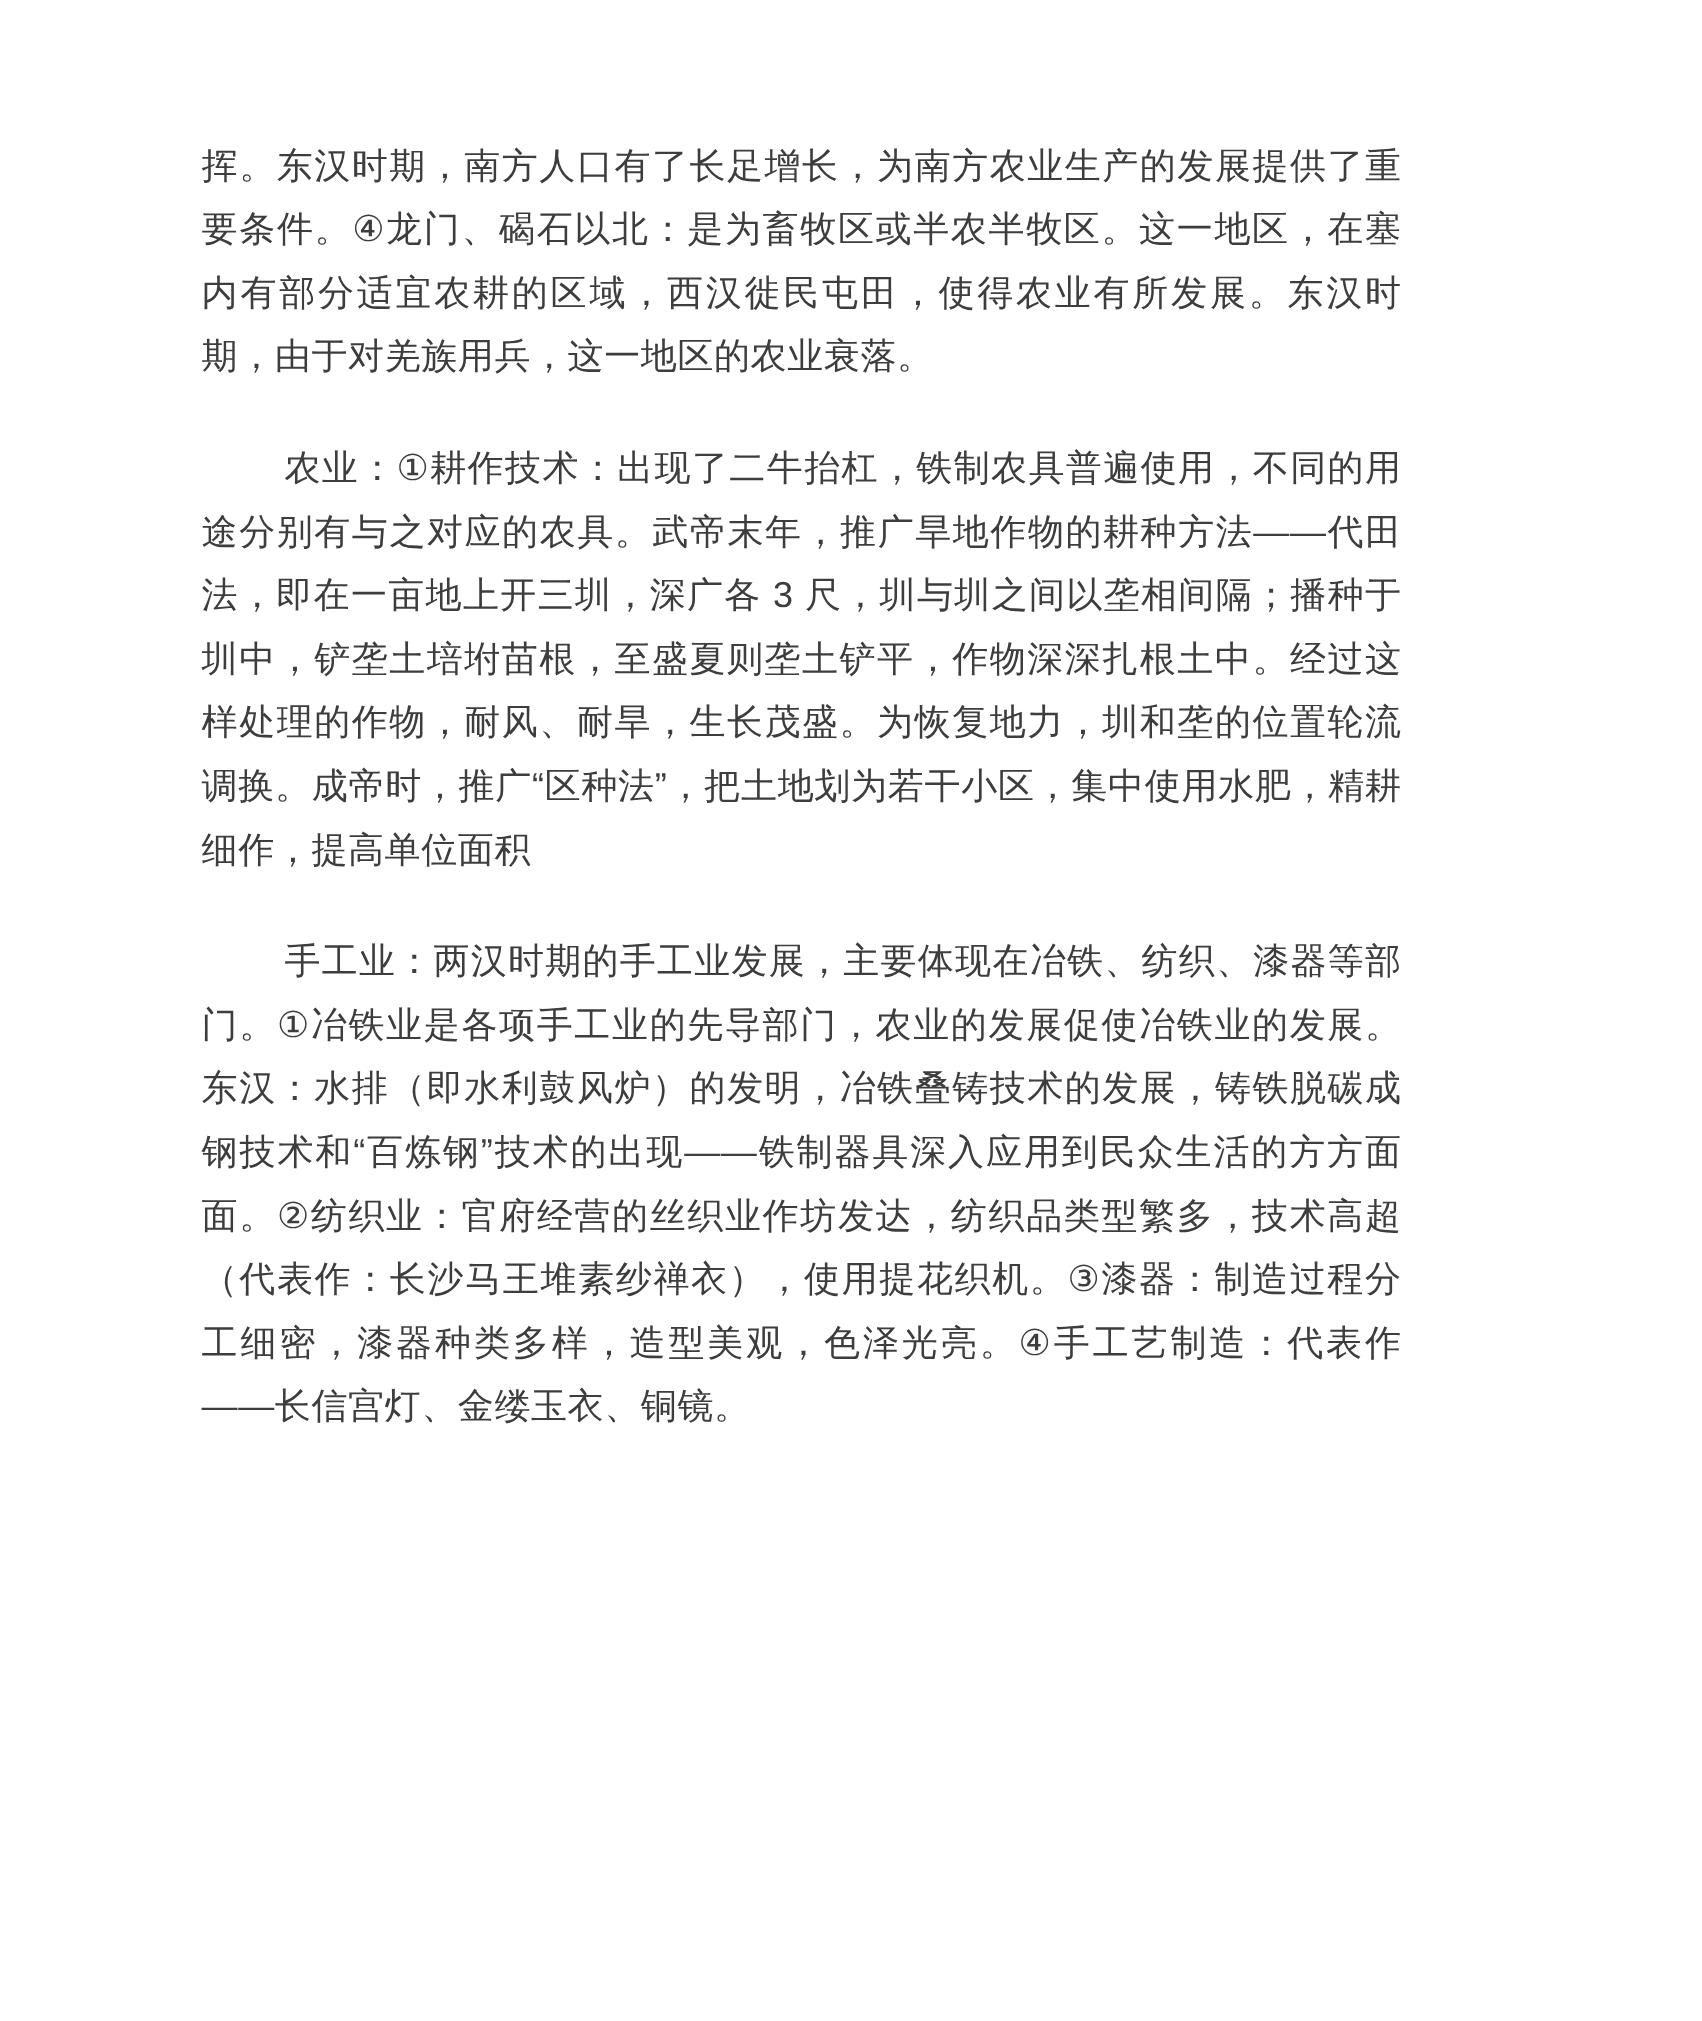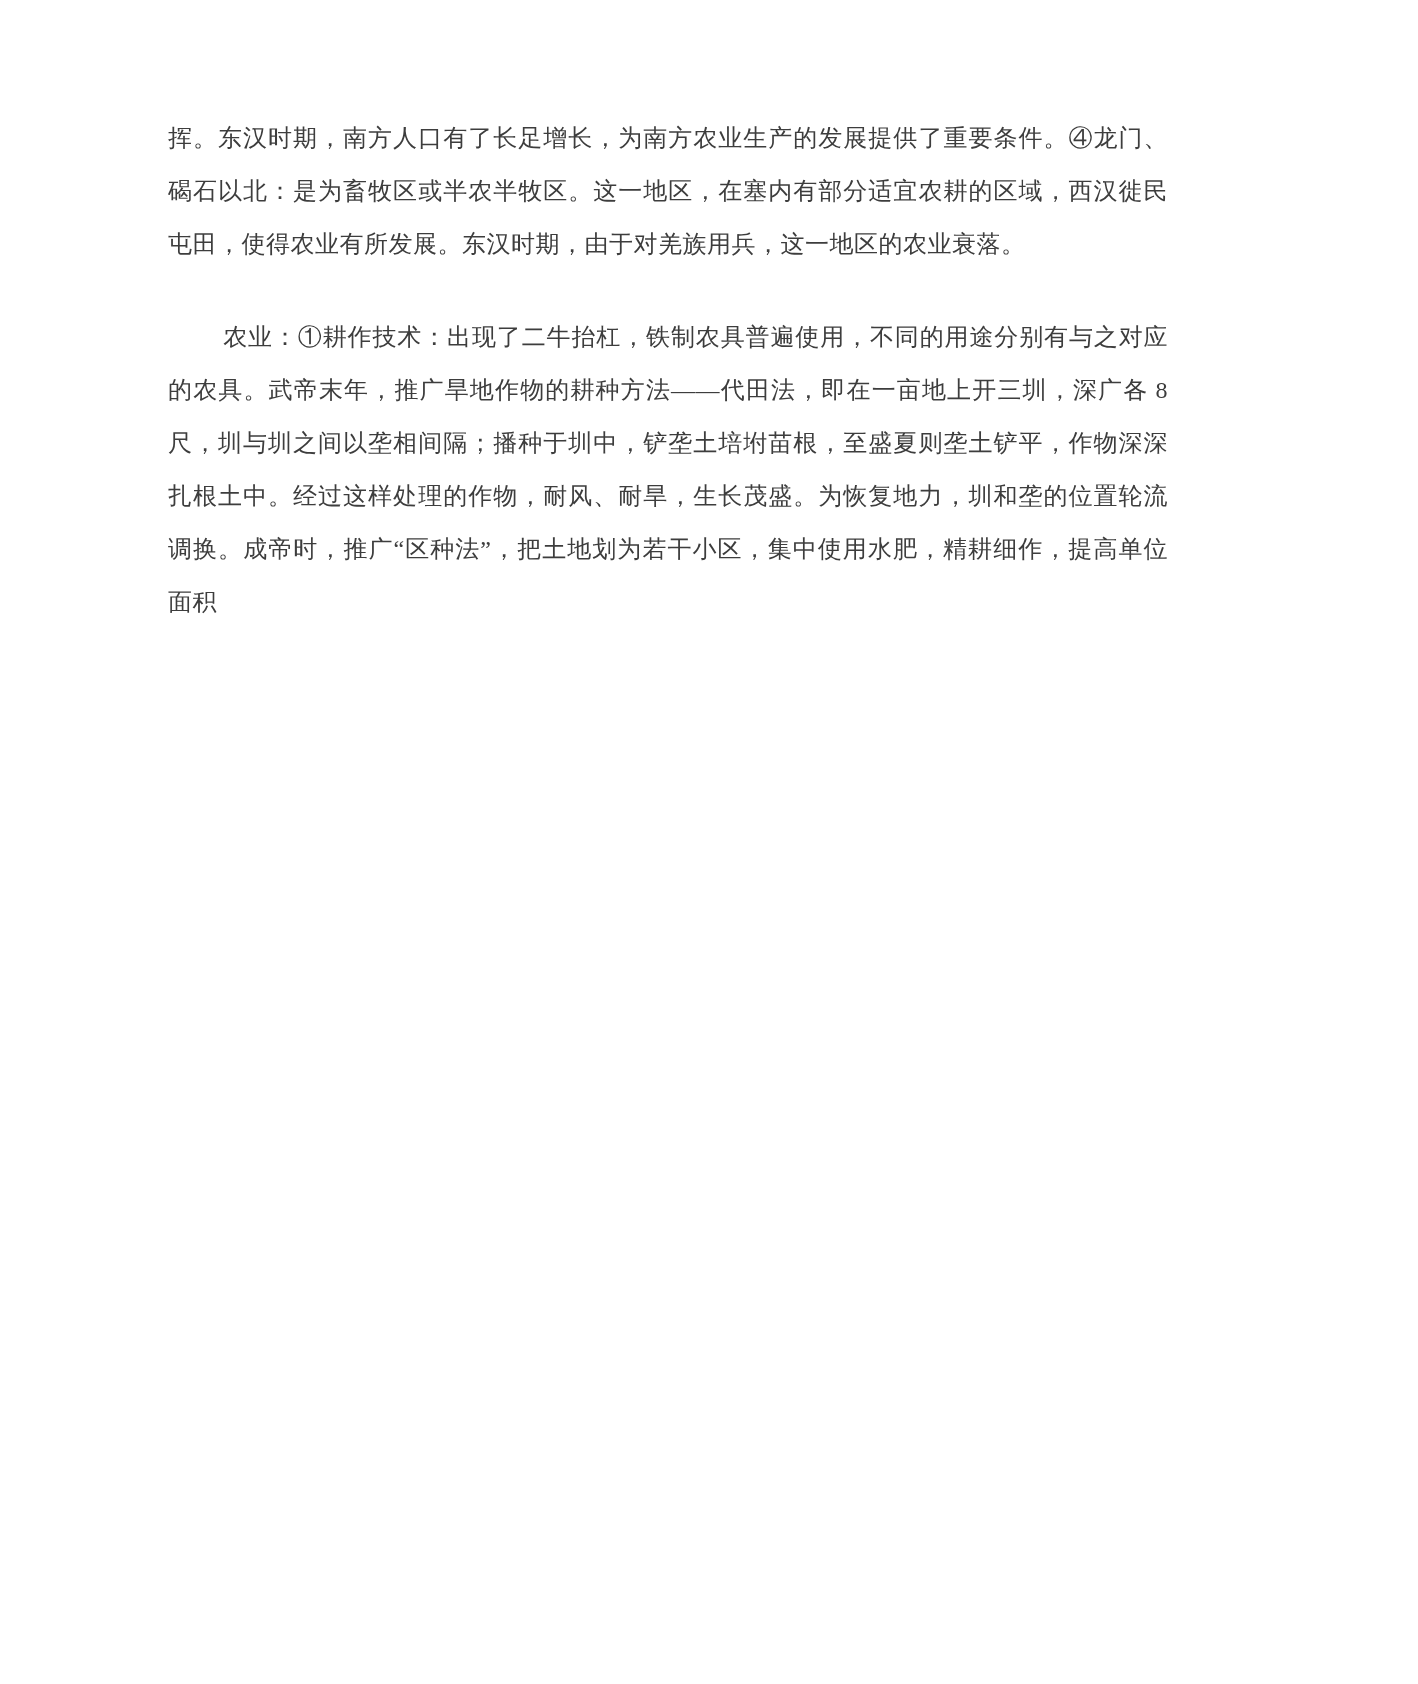--- a/index.html
+++ b/index.html
@@ -16,32 +16,32 @@
   }
   .page {
     box-sizing: border-box;
     width: 1418px;
     min-height: 1684px;
     padding: 112px 250px 80px 168px;
     background: #ffffff;
   }
   .doc p {
     margin: 0 0 40px 0;
-    font-size: 24px;
+    font-size: 30px;
     line-height: 53px;
     text-align: justify;
     letter-spacing: 0.5px;
     word-break: break-all;
-    font-family: Liberation Serif, serif;
   }
   .doc p.indent {
     text-indent: 2.3em;
   }
 </style>
 </head>
 <body>
 
 <div class="page">
   <div class="doc">
     <p>挥。东汉时期，南方人口有了长足增长，为南方农业生产的发展提供了重要条件。④龙门、碣石以北：是为畜牧区或半农半牧区。这一地区，在塞内有部分适宜农耕的区域，西汉徙民屯田，使得农业有所发展。东汉时期，由于对羌族用兵，这一地区的农业衰落。</p>
-    <p class="indent">农业：①耕作技术：出现了二牛抬杠，铁制农具普遍使用，不同的用途分别有与之对应的农具。武帝末年，推广旱地作物的耕种方法——代田法，即在一亩地上开三圳，深广各 8 尺，圳与圳之间以垄相间隔；播种于圳中，铲垄土培坿苗根，至盛夏则垄土铲平，作物深深扎根土中。经过这样处理的作物，耐风、耐旱，生长茂盛。为恢复地力，圳和垄的位置轮流调换。成帝时，推广“区种法”，把土地划为若干小区，集中使用水肥，精耕细作，提高单位面积</p>
+    <p class="indent">农业：①耕作技术：出现了二牛抬杠，铁制农具普遍使用，不同的用途分别有与之对应的农具。武帝末年，推广旱地作物的耕种方法——代田法，即在一亩地上开三圳，深广各 3 尺，圳与圳之间以垄相间隔；播种于圳中，铲垄土培坿苗根，至盛夏则垄土铲平，作物深深扎根土中。经过这样处理的作物，耐风、耐旱，生长茂盛。为恢复地力，圳和垄的位置轮流调换。成帝时，推广“区种法”，把土地划为若干小区，集中使用水肥，精耕细作，提高单位面积</p>
+    <p class="indent">手工业：两汉时期的手工业发展，主要体现在冶铁、纺织、漆器等部门。①冶铁业是各项手工业的先导部门，农业的发展促使冶铁业的发展。东汉：水排（即水利鼓风炉）的发明，冶铁叠铸技术的发展，铸铁脱碳成钢技术和“百炼钢”技术的出现——铁制器具深入应用到民众生活的方方面面。②纺织业：官府经营的丝织业作坊发达，纺织品类型繁多，技术高超（代表作：长沙马王堆素纱禅衣），使用提花织机。③漆器：制造过程分工细密，漆器种类多样，造型美观，色泽光亮。④手工艺制造：代表作——长信宫灯、金缕玉衣、铜镜。</p>
   </div>
 </div>
 
 </body></html>

